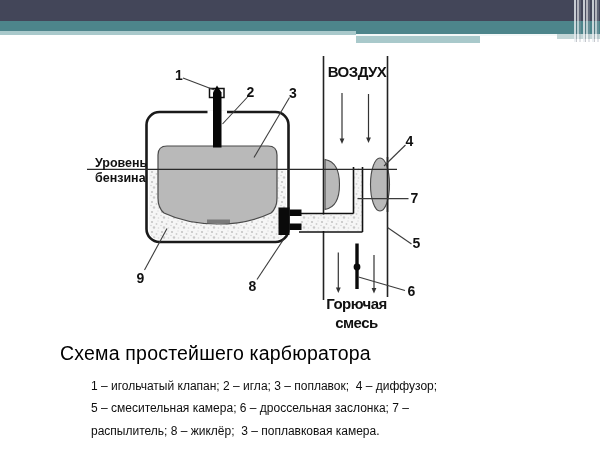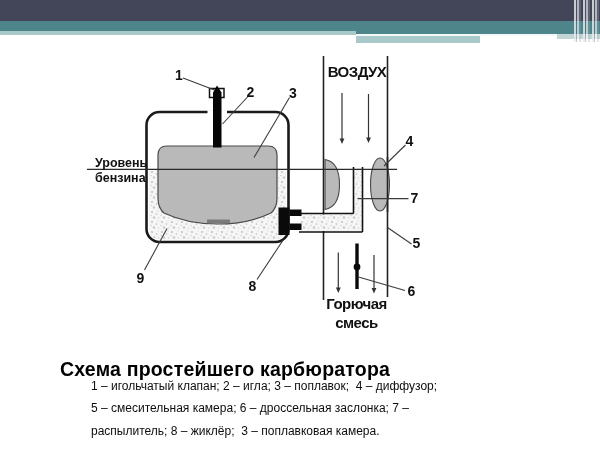--- a/index.html
+++ b/index.html
@@ -27,21 +27,21 @@
   }
   
   svg.diagram { position:absolute; left:0; top:0; }
   svg text { font-family:"Liberation Sans", sans-serif; fill:#111; }
   .num   { font-size:14px; font-weight:700; text-anchor:middle; }
   .lblB  { font-size:15px; font-weight:700; letter-spacing:-0.5px; text-anchor:middle; }
   .lblS  { font-size:12.5px; font-weight:700; }
   
   .page-title {
     position:absolute; left:60px; top:342px; width:520px;
-    font-size:19.5px; font-weight:700; color:#000; letter-spacing:0.2px;margin-top:16px;
+    font-size:19.5px; font-weight:400; color:#000; letter-spacing:0.2px;
   }
   .caption { position:absolute; left:60px; top:375px; width:520px;
     font-size:12px; line-height:22.4px; color:#0d0d0d;margin-left:31px; }
   .caption-line { white-space:pre; }
 </style>
 </head>
 <body>
 
 <div class="slide">
 

